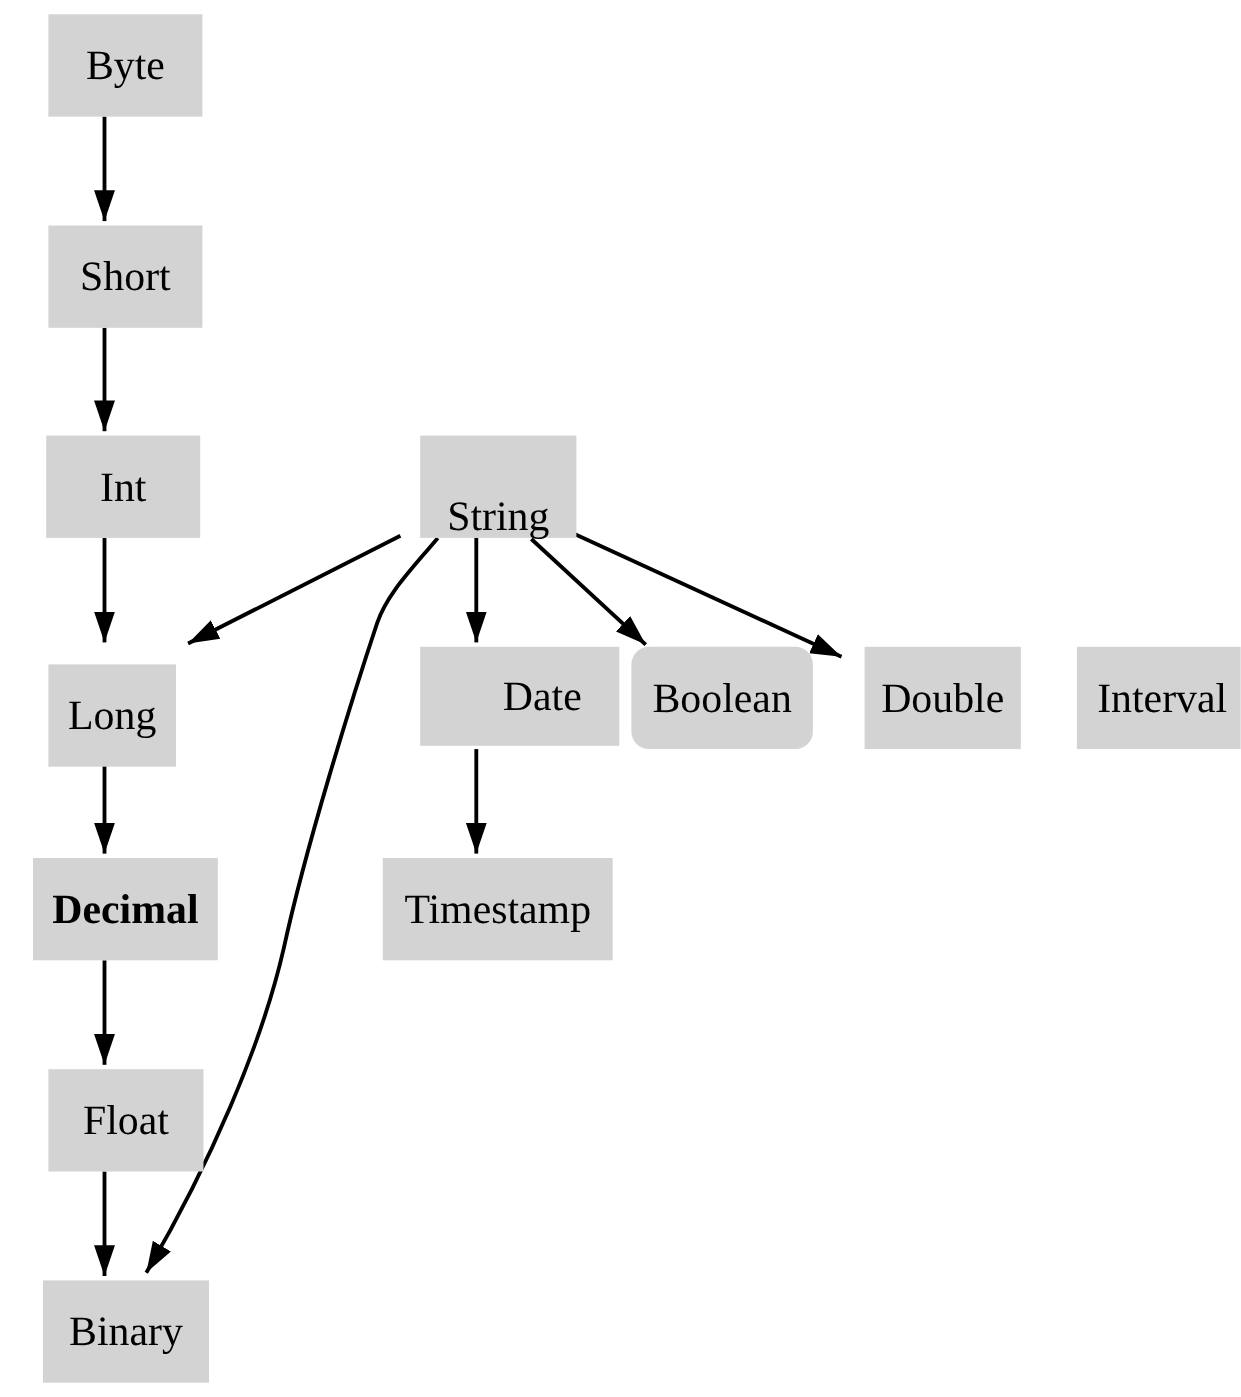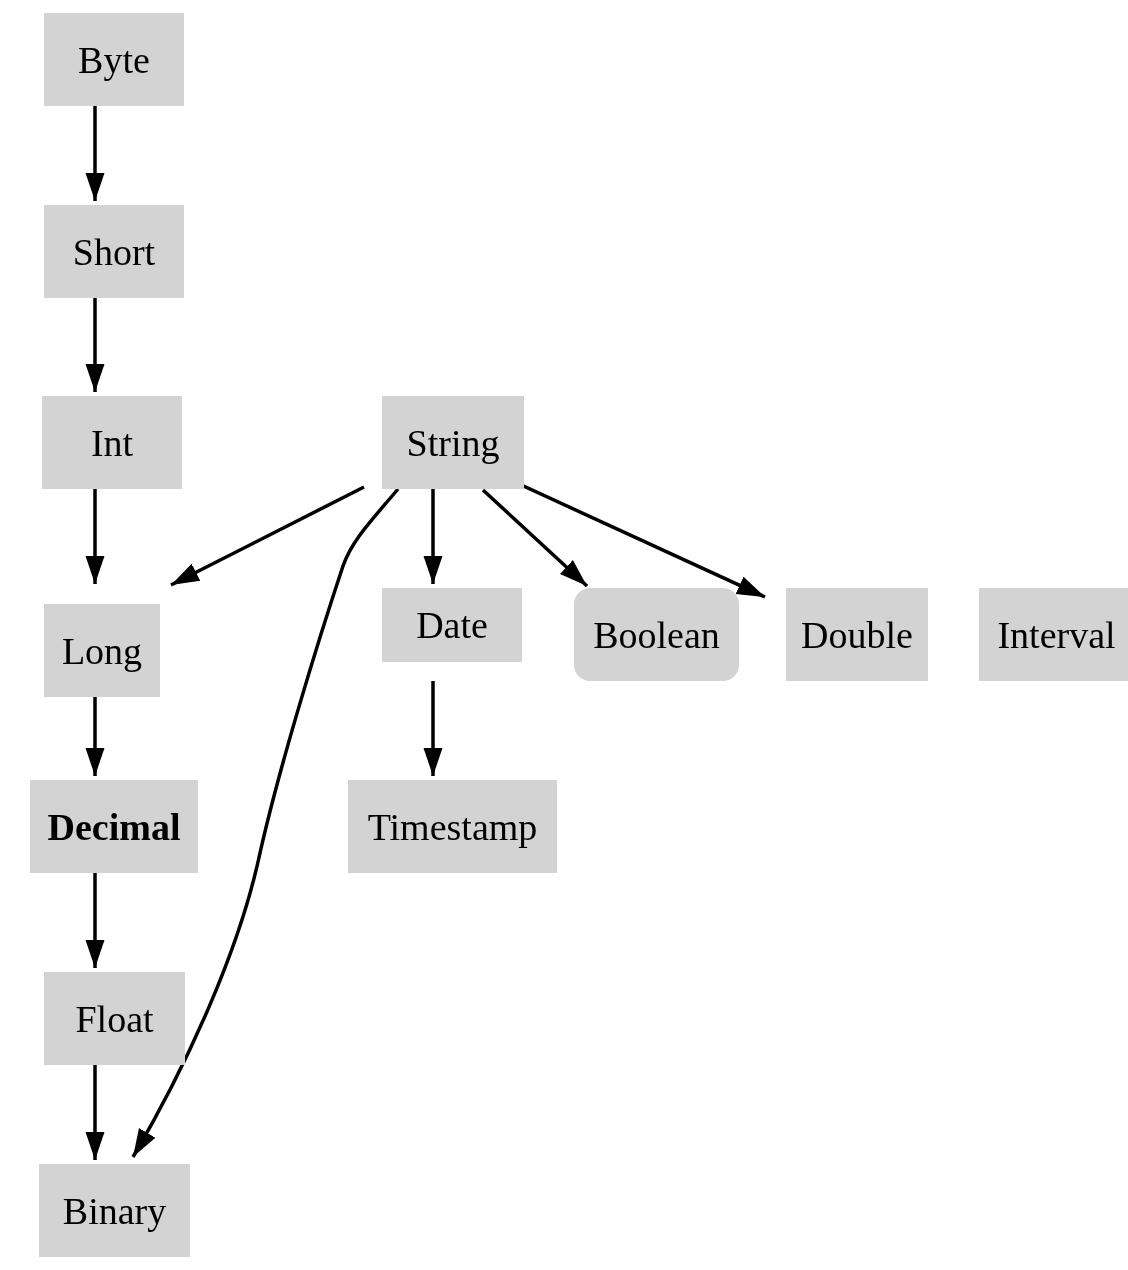--- a/index.html
+++ b/index.html
@@ -81,24 +81,24 @@
     </div>
   <div class="node" style="left:11px;  top:780px;  width:168px; height:93px;font-weight:bold;">
       <span>Decimal</span>
     </div>
   <div class="node" style="left:25px;  top:972px;  width:141px; height:93px;">
       <span>Float</span>
     </div>
   <div class="node" style="left:20px;  top:1164px; width:151px; height:93px;">
       <span>Binary</span>
     </div>
-  <div class="node" style="left:363px; top:396px;  width:142px; height:93px;">
+  <div class="node" style="left:363px; top:396px;  width:142px; height:93px;align-items:flex-end;">
       <span>String</span>
     </div>
-  <div class="node" style="left:363px; top:588px;  width:140px; height:74px;">
+  <div class="node" style="left:363px; top:588px;  width:140px; height:90px;padding-left:41px;">
       <span>Date</span>
     </div>
   <div class="node" style="left:329px; top:780px;  width:209px; height:93px;">
       <span>Timestamp</span>
     </div>
   <div class="node" style="left:555px; top:588px;  width:165px; height:93px;border-radius:16px;">
       <span>Boolean</span>
     </div>
   <div class="node" style="left:767px; top:588px;  width:142px; height:93px;">
       <span>Double</span>

